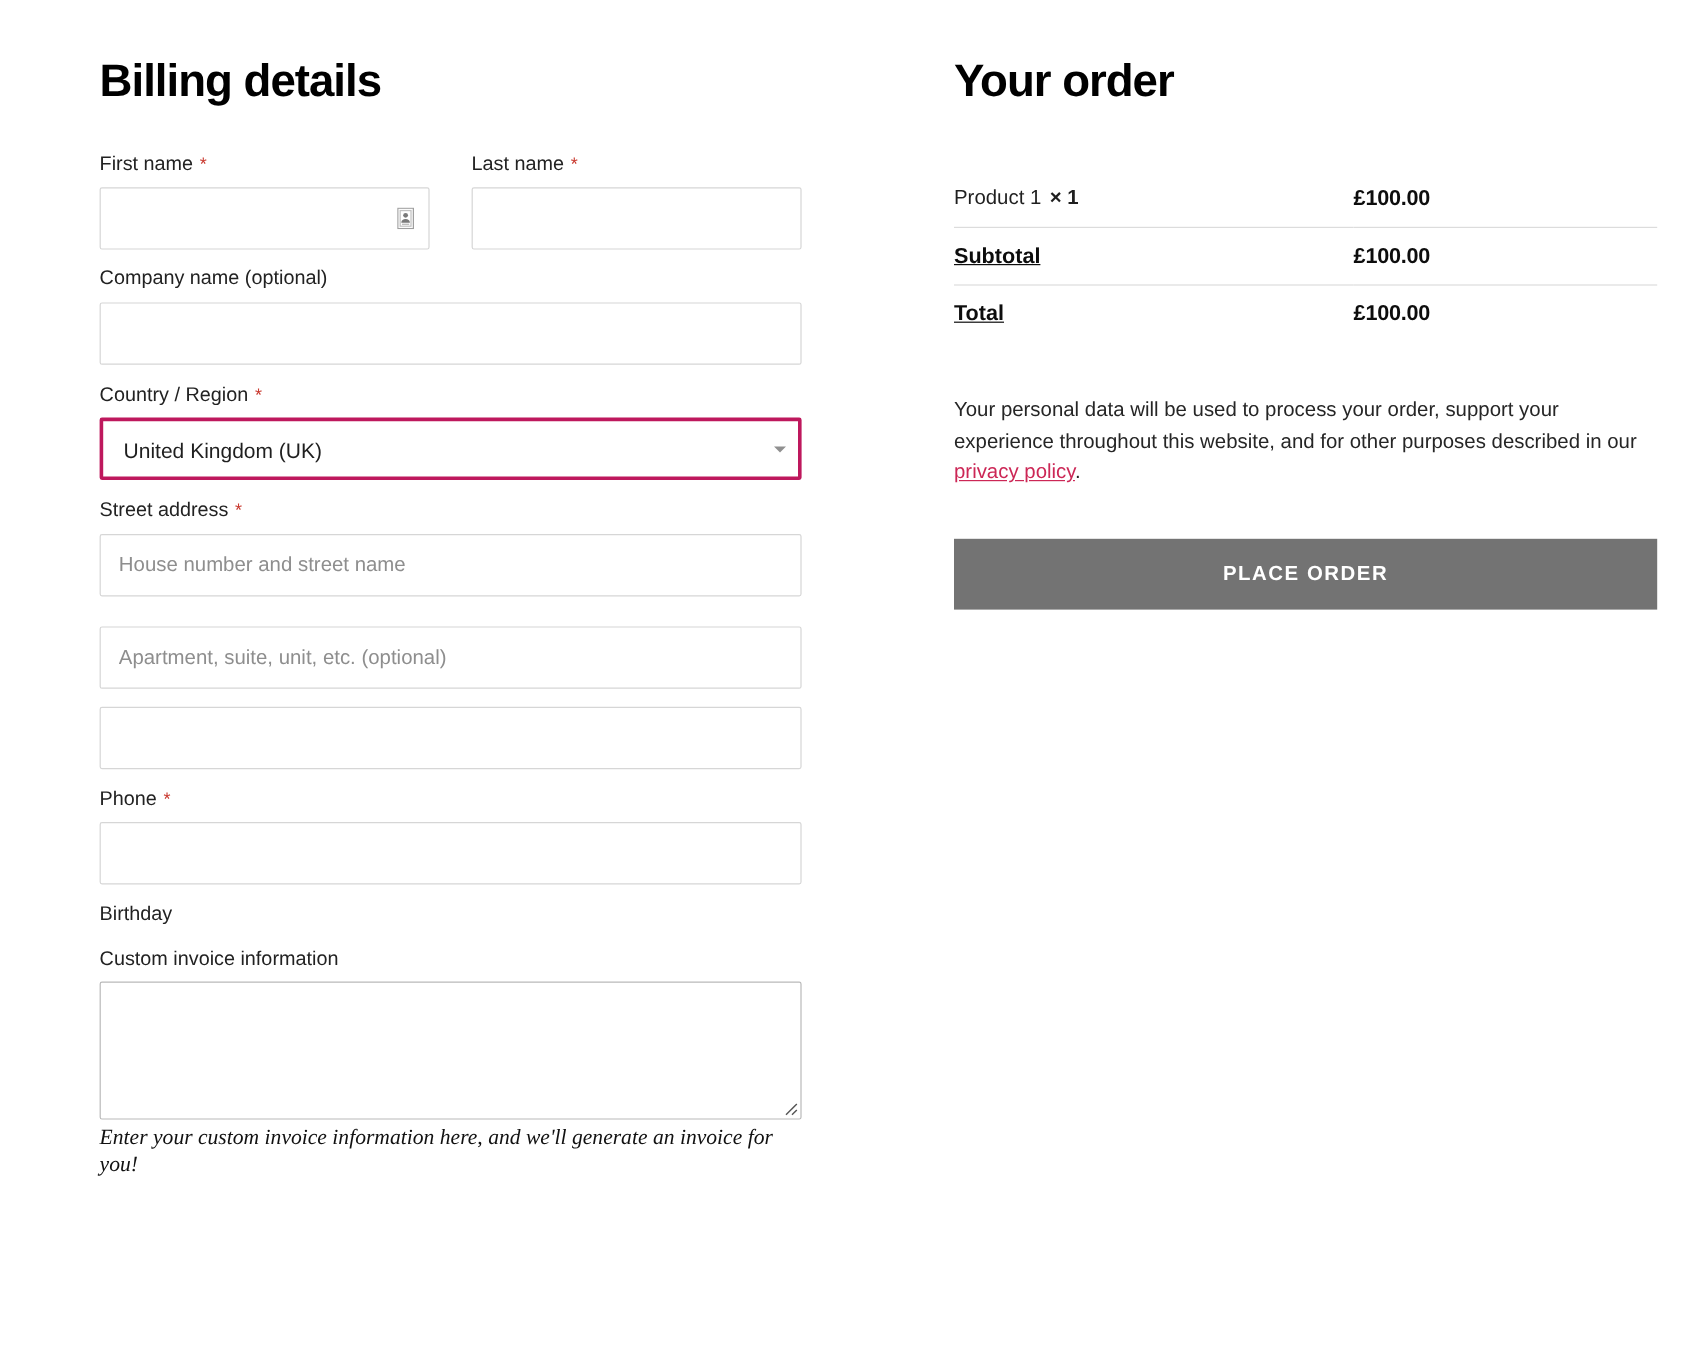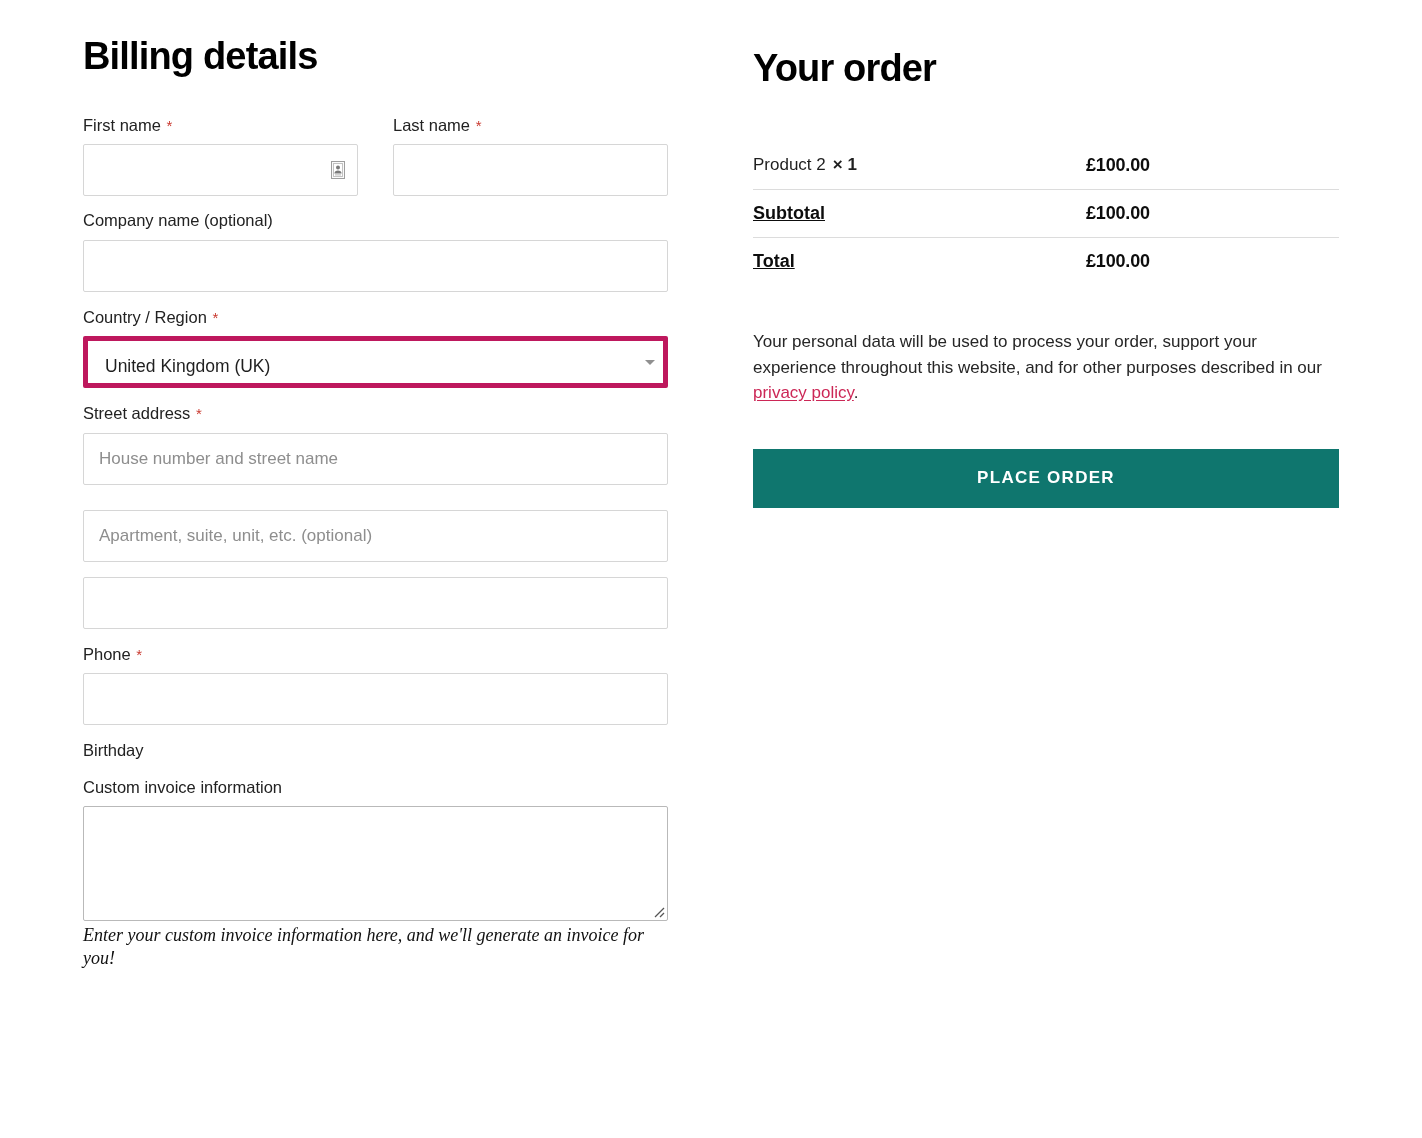--- a/index.html
+++ b/index.html
@@ -20,26 +20,26 @@
   .page {
     position: relative;
     width: 1422px;
     height: 1138px;
   }
 
   
   .col-billing {
     position: absolute;
     left: 83px;
-    top: 36px;
+    top: 48px;
     width: 585px;
   }
   .col-order {
     position: absolute;
-    left: 753px;
+    left: 795px;
     top: 48px;
     width: 586px;
   }
 
   
   h2.section-title {
     margin: 0 0 38px 0;
     font-size: 38px;
     line-height: 1.08;
     font-weight: 700;
@@ -128,21 +128,21 @@
 
   
   .select-wrap {
     position: relative;
   }
   .select-box {
     box-sizing: border-box;
     width: 100%;
     height: 52px;
     padding: 8px 30px 8px 17px;
-    border: 5px solid #be185d;
+    border: 3px solid #be185d;
     border-radius: 2px;
     background: #ffffff;
     font-size: 17.5px;
     line-height: 34px;
     color: #1f1f1f;
     white-space: nowrap;
     overflow: hidden;
     text-overflow: ellipsis;
     cursor: default;
   }
@@ -256,21 +256,21 @@
 
   
   button.place-order {
     display: block;
     box-sizing: border-box;
     width: 586px;
     height: 59px;
     margin-top: 43px;
     border: none;
     border-radius: 0;
-    background: #0f766e;
+    background: #737373;
     color: #ffffff;
     font-family: "Liberation Sans", sans-serif;
     font-size: 17px;
     font-weight: 700;
     letter-spacing: 0.075em;
     cursor: pointer;
   }
 </style>
 </head>
 <body>
@@ -382,21 +382,21 @@
   </div>
 
   <div class="col-order">
 
     <h2 class="section-title">Your order</h2>
 
     <table class="order-table">
       <tbody>
         <tr class="product-row">
           <td class="cell-name">
-            <span>Product 2</span><span class="qty">× 1</span>
+            <span>Product 1</span><span class="qty">× 1</span>
           </td>
           <td class="cell-price">£100.00</td>
         </tr>
         <tr class="subtotal-row">
           <td class="cell-name">Subtotal</td>
           <td class="cell-price">£100.00</td>
         </tr>
         <tr class="total-row">
           <td class="cell-name">Total</td>
           <td class="cell-price">£100.00</td>

